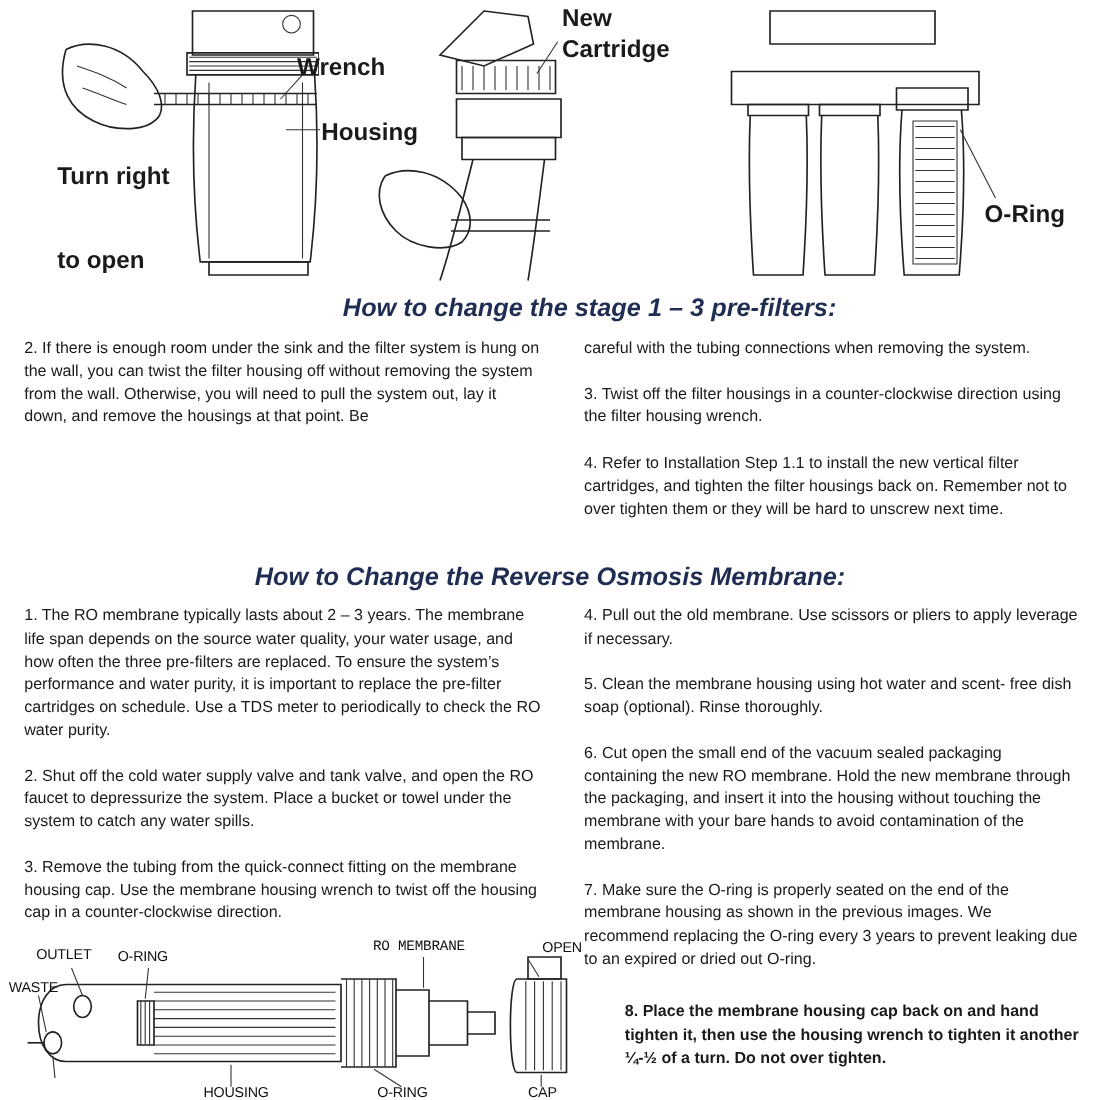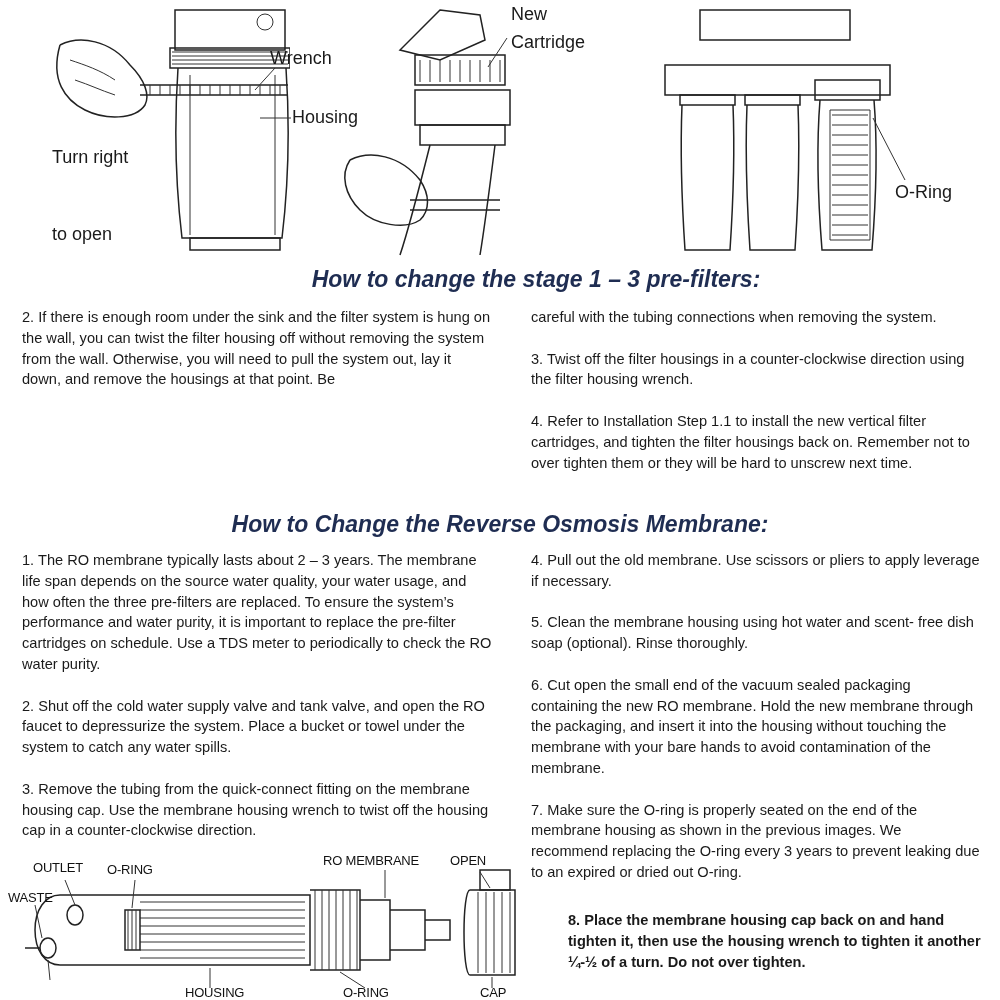--- a/index.html
+++ b/index.html
@@ -1,18 +1,18 @@
 <!DOCTYPE html>
 <html><head>
 <meta charset="utf-8">
 <style>
   html, body { margin: 0; padding: 0; background: #ffffff; }
   body { width: 1000px; height: 1000px; position: relative; overflow: hidden;
          font-family: "Liberation Sans", sans-serif; color: #1a1a1a; }
-  .label { position: absolute; font-size: 18px; color: #1a1a1a; line-height: 1.2; white-space: nowrap; }
+  .label { position: absolute; font-size: 22px; color: #1a1a1a; line-height: 1.2; white-space: nowrap; font-weight: bold; }
   .heading { position: absolute; left: 0; width: 1000px; text-align: center; font-weight: bold;
              font-style: italic; font-size: 23px; color: #1f2d52; }
   .col { position: absolute; font-size: 14.6px; line-height: 20.8px; color: #1a1a1a; }
   .col p { margin: 0 0 20.8px 0; }
   .diag-label { position: absolute; font-size: 13px; color: #111; white-space: nowrap; letter-spacing: -0.2px; }
   svg { position: absolute; }
   .line { stroke: #222; stroke-width: 1.5; fill: none; }
   .thin { stroke: #333; stroke-width: 1; fill: none; }
 </style>
 </head>
@@ -133,19 +133,19 @@
   <path class="thin" d="M480 22 L490 38"></path>
   <path class="thin" d="M35 55 L42 88"></path>
   <path class="thin" d="M50 130 L48 110"></path>
   <path class="thin" d="M210 138 L210 118"></path>
   <path class="thin" d="M365 138 L340 122"></path>
   <path class="thin" d="M492 138 L492 127"></path>
 </svg>
 
 <div class="diag-label" style="left:33px;top:860px;">OUTLET</div>
 <div class="diag-label" style="left:107px;top:862px;">O-RING</div>
-<div class="diag-label" style="left:323px;top:853px;">RO MEMBRANE</div>
-<div class="diag-label" style="left:450px;top:853px;">OPEN</div>
+<div class="diag-label" style="left:339px;top:853px;font-family:Liberation Mono, monospace;">RO MEMBRANE</div>
+<div class="diag-label" style="left:493px;top:853px;">OPEN</div>
 <div class="diag-label" style="left:8px;top:890px;">WASTE</div>
 <div class="diag-label" style="left:18px;top:985px;margin-top:44px;">RO WATER</div>
 <div class="diag-label" style="left:185px;top:985px;">HOUSING</div>
 <div class="diag-label" style="left:343px;top:985px;">O-RING</div>
 <div class="diag-label" style="left:480px;top:985px;">CAP</div>
 
 </body></html>

